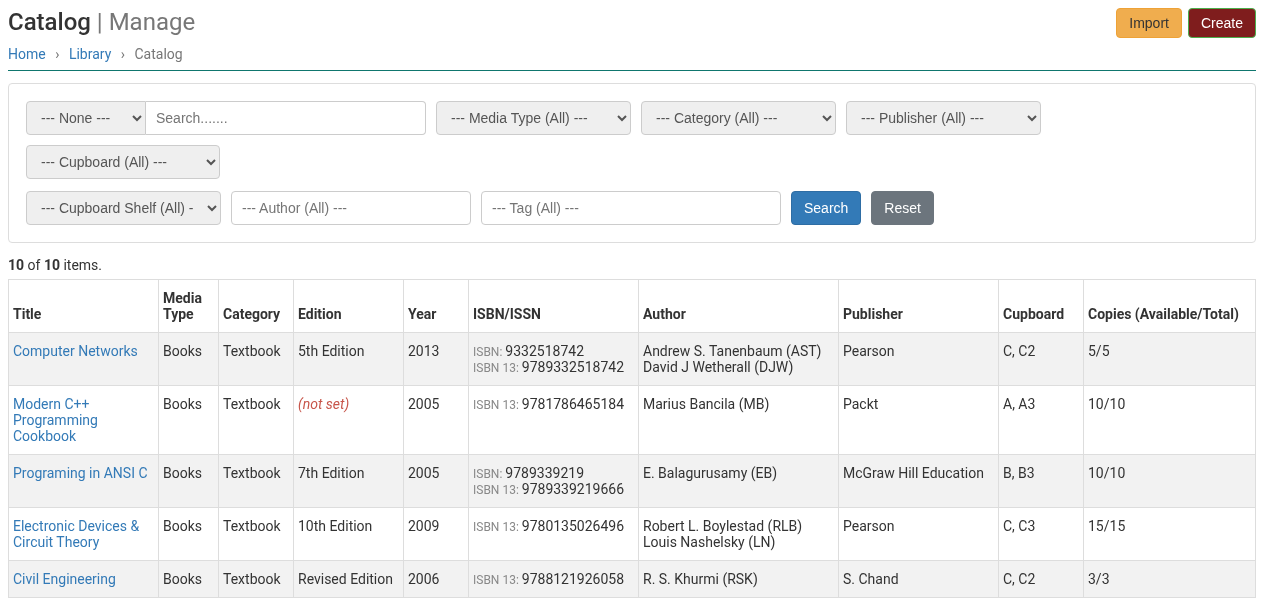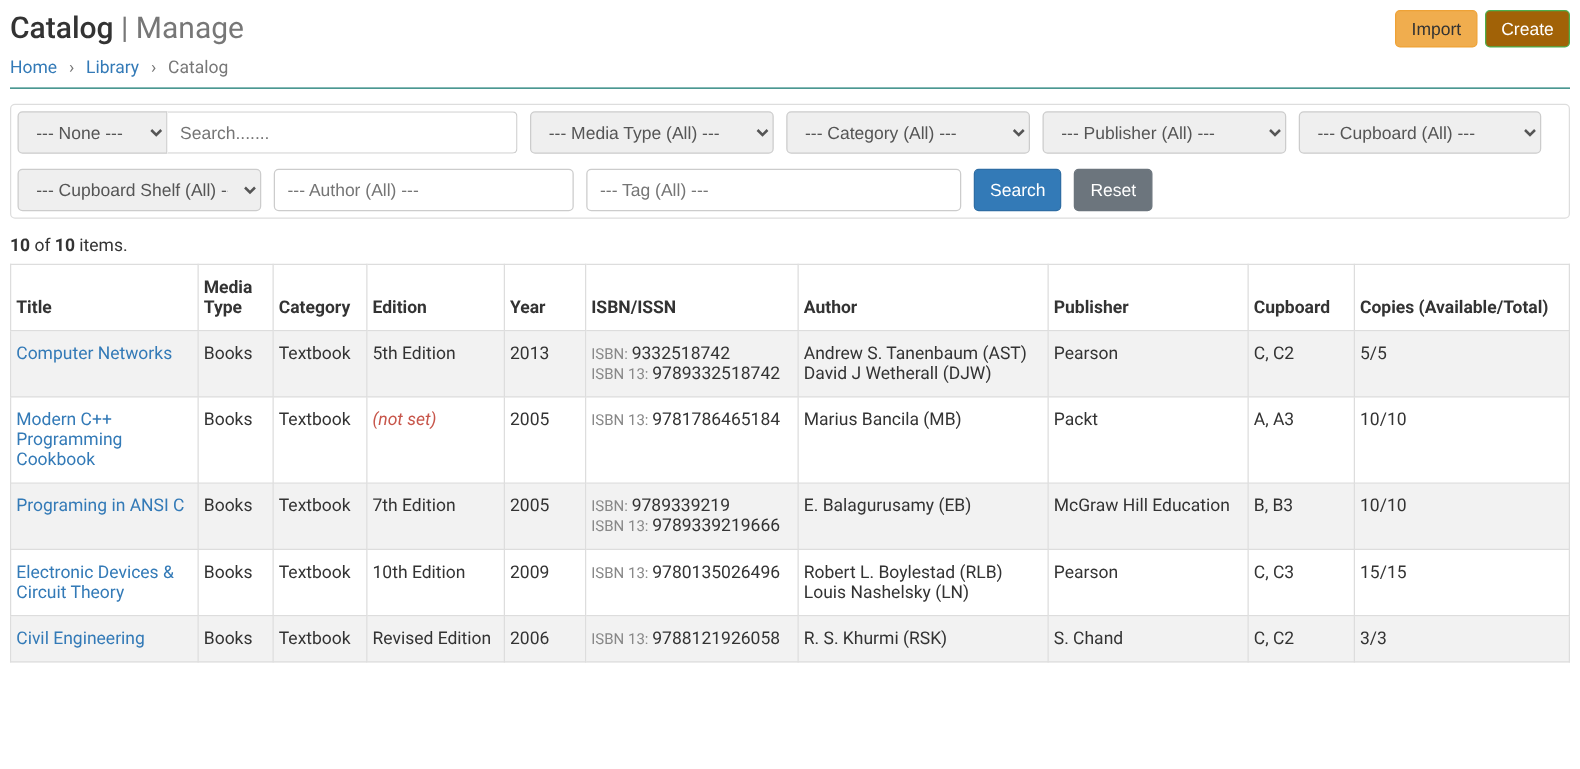--- a/index.html
+++ b/index.html
@@ -28,36 +28,36 @@
       display: inline-block;
       padding: 6px 12px;
       border-radius: 4px;
       border: 1px solid transparent;
       font-size: 14px;
       cursor: pointer;
       text-align: center;
       white-space: nowrap;
     }
     .btn-warning { background: #f0ad4e; border-color: #eea236; color: #333; }
-    .btn-success { background: #a16207; border-color: #4cae4c; color: #fff; }
+    .btn-success { background: #7f1d1d; border-color: #4cae4c; color: #fff; }
     .btn-primary { background: #337ab7; border-color: #2e6da4; color: #fff; }
     .btn-default { background: #6c757d; border-color: #6c757d; color: #fff; }
     .breadcrumb {
       margin: 6px 0 12px 0;
       padding-bottom: 8px;
       border-bottom: 1px solid #0f766e;
       font-size: 14px;
     }
     .breadcrumb a { color: #337ab7; text-decoration: none; }
     .breadcrumb .sep { color: #777; margin: 0 6px; }
     .breadcrumb .current { color: #777; }
     .filter-panel {
       border: 1px solid #ddd;
       border-radius: 4px;
-      padding: 5px;
+      padding: 17px;
       margin-bottom: 14px;
     }
     .filter-row {
       display: flex;
       gap: 10px;
       margin-bottom: 12px;
       flex-wrap: wrap;
     }
     .filter-row:last-child { margin-bottom: 0; }
     .form-control {

